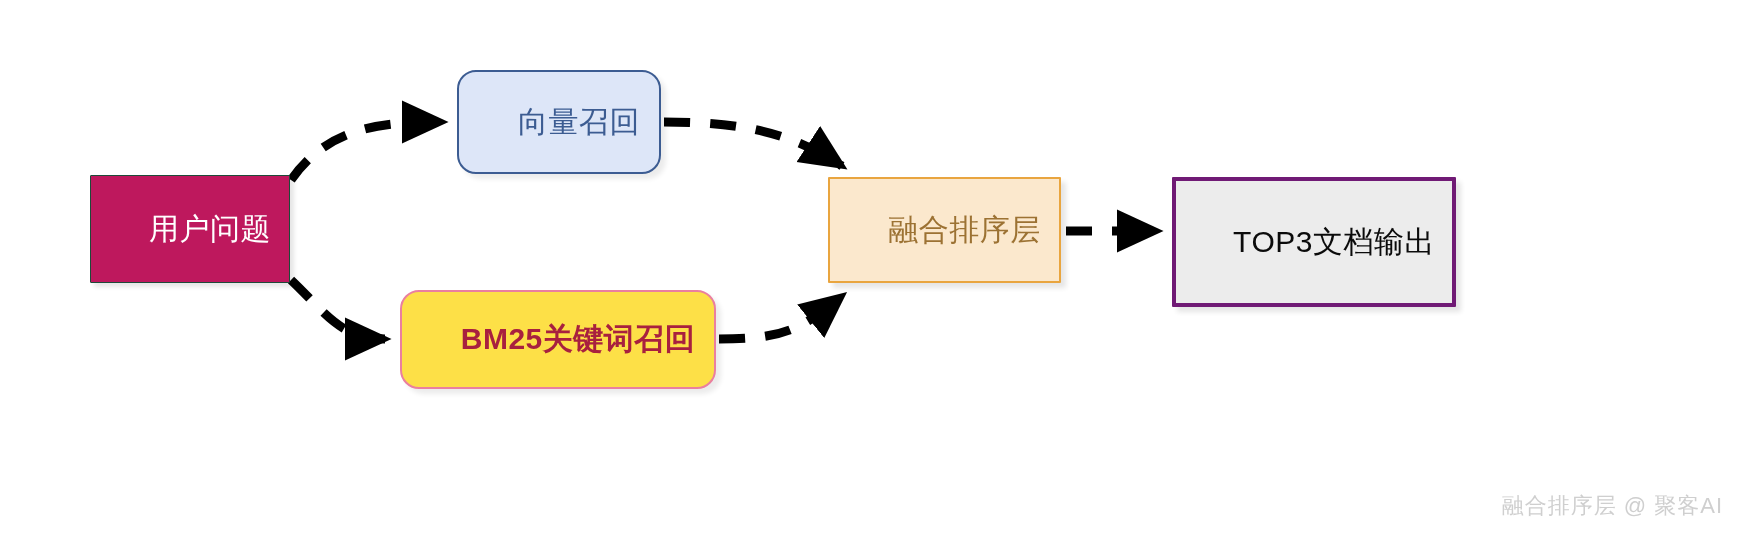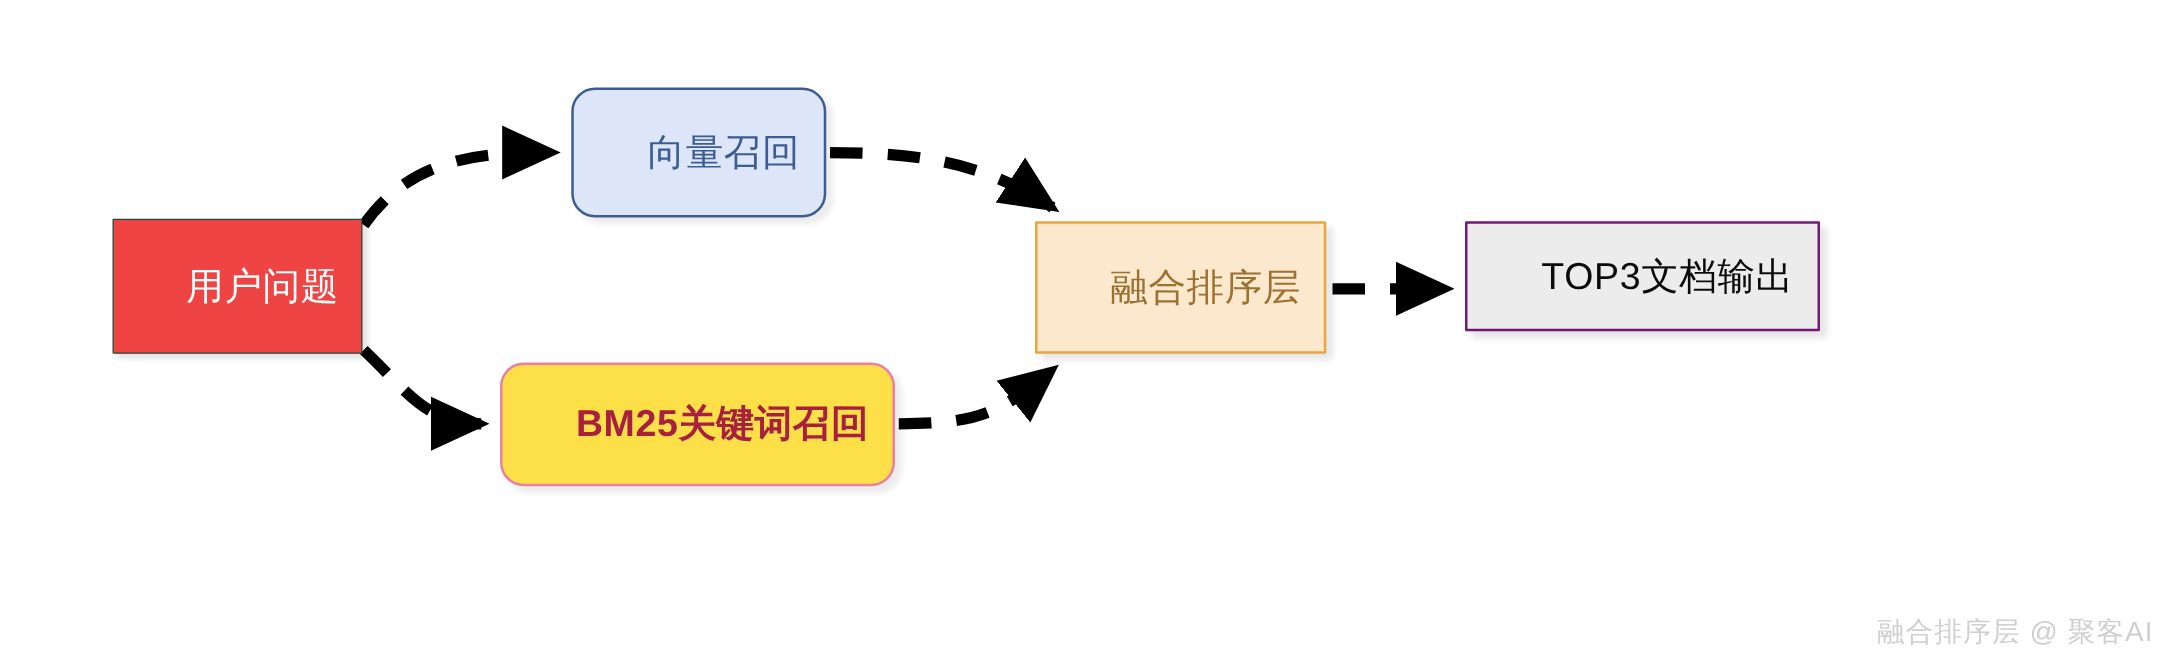--- a/index.html
+++ b/index.html
@@ -35,21 +35,21 @@
     white-space: nowrap;
     letter-spacing: 0.5px;
     padding-left: 40px;
   }
   
   #node-user-question {
     left: 90px;
     top: 175px;
     width: 200px;
     height: 108px;
-    background: #ef4444;
+    background: #be185d;
     border: 1px solid #1d4a39;
     border-radius: 1px;
     color: #ffffff;
     font-size: 30px;
     box-shadow: 4px 4px 4px rgba(0,0,0,0.10);
   }
   
   #node-vector-recall {
     left: 457px;
     top: 70px;
@@ -88,23 +88,23 @@
     color: #9c7233;
     font-size: 30px;
     box-shadow: 5px 5px 5px rgba(0,0,0,0.10);
     align-items: center;
   }
   
   #node-top3-output {
     left: 1172px;
     top: 177px;
     width: 284px;
-    height: 88px;
+    height: 130px;
     background: #ececec;
-    border: 2px solid #701a75;
+    border: 4px solid #701a75;
     border-radius: 1px;
     color: #0b0b0b;
     font-size: 30px;
     box-shadow: 5px 5px 5px rgba(0,0,0,0.10);
   }
   #watermark {
     position: absolute;
     right: 18px;
     bottom: 14px;
     font-size: 22px;

